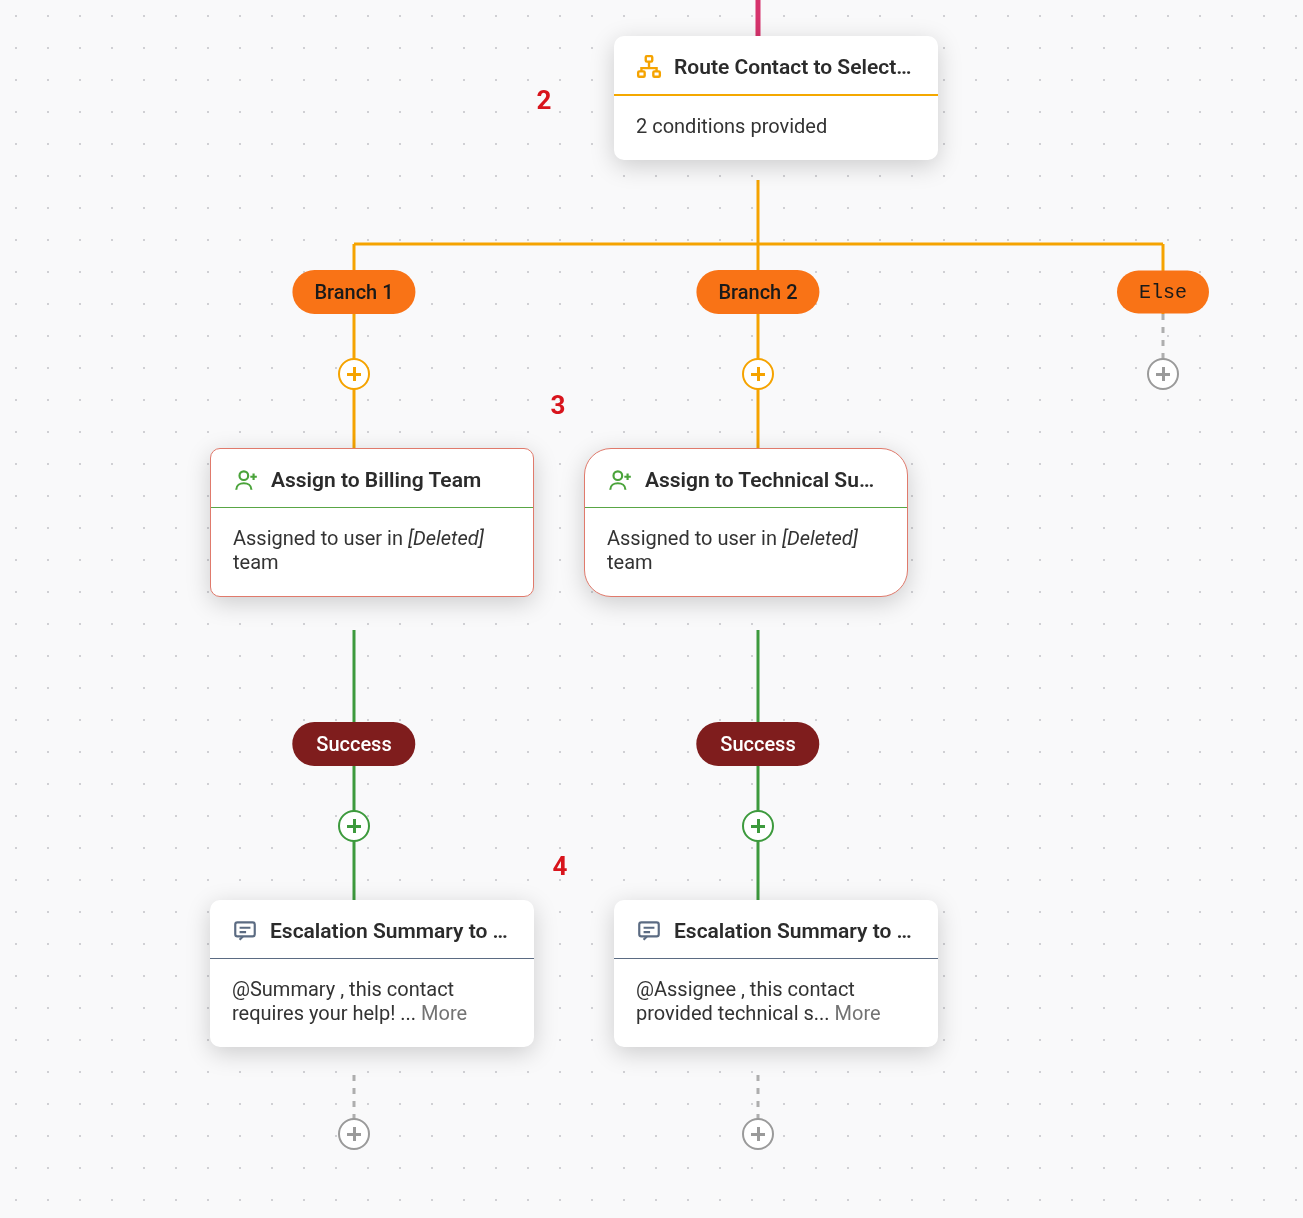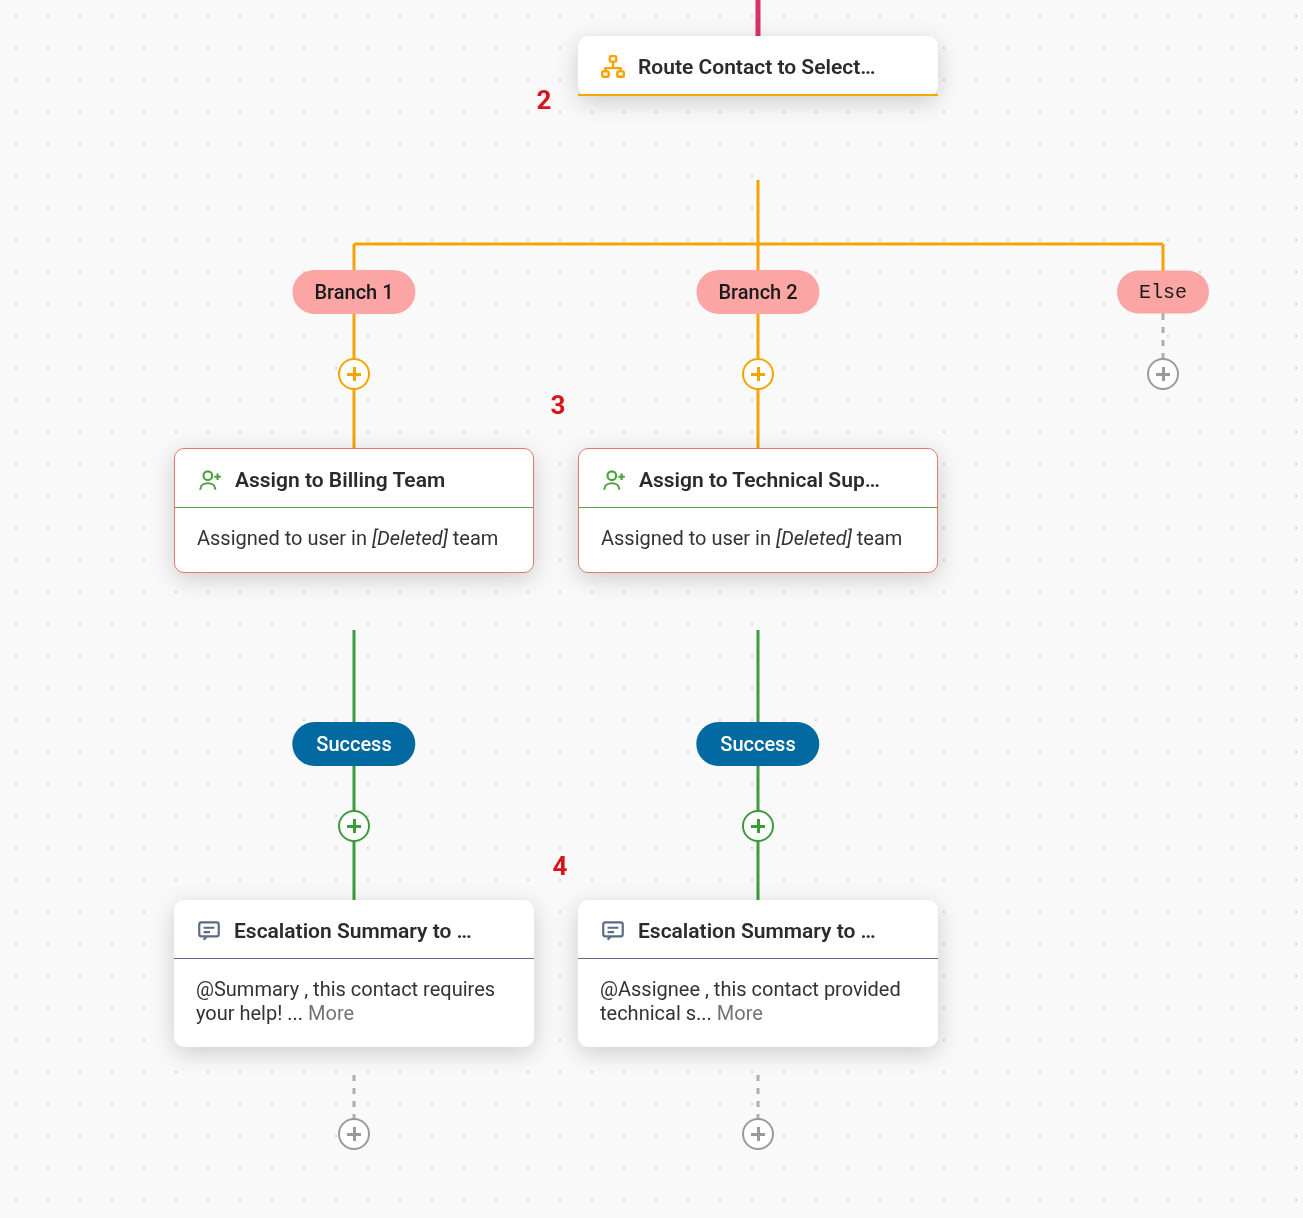--- a/index.html
+++ b/index.html
@@ -14,21 +14,22 @@
     overflow: hidden;
   }
   .canvas { position: absolute; inset: 0; }
   svg.connectors { position: absolute; inset: 0; width: 100%; height: 100%; pointer-events: none; }
 
   .node {
     position: absolute;
     background: #fff;
     border-radius: 10px;
     box-shadow: 0 6px 24px rgba(0,0,0,0.18);
-    width: 360px;
+    width: 324px;
+    margin-left: 36px;
   }
   .node .header {
     display: flex;
     align-items: center;
     gap: 12px;
     padding: 18px 22px 14px 22px;
     font-weight: 600;
     font-size: 21px;
     color: #2b2b2b;
   }
@@ -46,31 +47,31 @@
   .node.assign .body { border-top: none; }
   .node.summary .header { border-bottom: 1.5px solid #5b6b82; }
   .node.summary .body { border-top: none; }
 
   .deleted-italic { font-style: italic; }
 
   .more-link { color: #737373; cursor: pointer; }
 
   .branch-pill {
     position: absolute;
-    background: #fca5a5;
+    background: #f97316;
     color: #1a1a1a;
     font-size: 20px;
     font-weight: 500;
     padding: 10px 22px;
     border-radius: 22px;
     transform: translate(-50%, -50%);
   }
   .success-pill {
     position: absolute;
-    background: #0369a1;
+    background: #7f1d1d;
     color: #fff;
     font-size: 20px;
     font-weight: 500;
     padding: 10px 24px;
     border-radius: 22px;
     transform: translate(-50%, -50%);
   }
 
   .add-btn {
     position: absolute;
@@ -139,20 +140,21 @@
       <span class="icon">
         <svg viewBox="0 0 24 24" fill="none" stroke="#f5a300" stroke-width="2.2">
           <rect x="9" y="2" width="6" height="5" rx="1"></rect>
           <rect x="2" y="16" width="6" height="5" rx="1"></rect>
           <rect x="16" y="16" width="6" height="5" rx="1"></rect>
           <path d="M12 7v4M5 16v-3h14v3M12 11v2"></path>
         </svg>
       </span>
       <span class="title">Route Contact to Select…</span>
     </div>
+    <div class="body">2 conditions provided</div>
   </div>
 
   <div class="branch-pill" style="left:354px; top:292px;">Branch 1</div>
   <div class="branch-pill" style="left:758px; top:292px;">Branch 2</div>
   <div class="branch-pill" style="left:1163px; top:292px;font-family:Liberation Mono, monospace;">Else</div>
 
   <div class="add-btn orange" style="left:354px; top:374px;"></div>
   <div class="add-btn orange" style="left:758px; top:374px;"></div>
   <div class="add-btn grey" style="left:1163px; top:374px;"></div>
 
@@ -165,21 +167,21 @@
           <path d="M19 6v6M16 9h6"></path>
         </svg>
       </span>
       <span class="title">Assign to Billing Team</span>
     </div>
     <div class="body">
       <span>Assigned to user in </span><span class="deleted-italic">[Deleted]</span><span> team</span>
     </div>
   </div>
 
-  <div class="node assign" style="left:578px; top:448px;">
+  <div class="node assign" style="left:548px; top:448px;border-radius:27px;">
     <div class="header">
       <span class="icon">
         <svg viewBox="0 0 24 24" fill="none" stroke="#4aa33a" stroke-width="2">
           <circle cx="10" cy="8" r="4"></circle>
           <path d="M3 21c0-4 3.5-6 7-6s7 2 7 6"></path>
           <path d="M19 6v6M16 9h6"></path>
         </svg>
       </span>
       <span class="title">Assign to Technical Sup…</span>
     </div>

